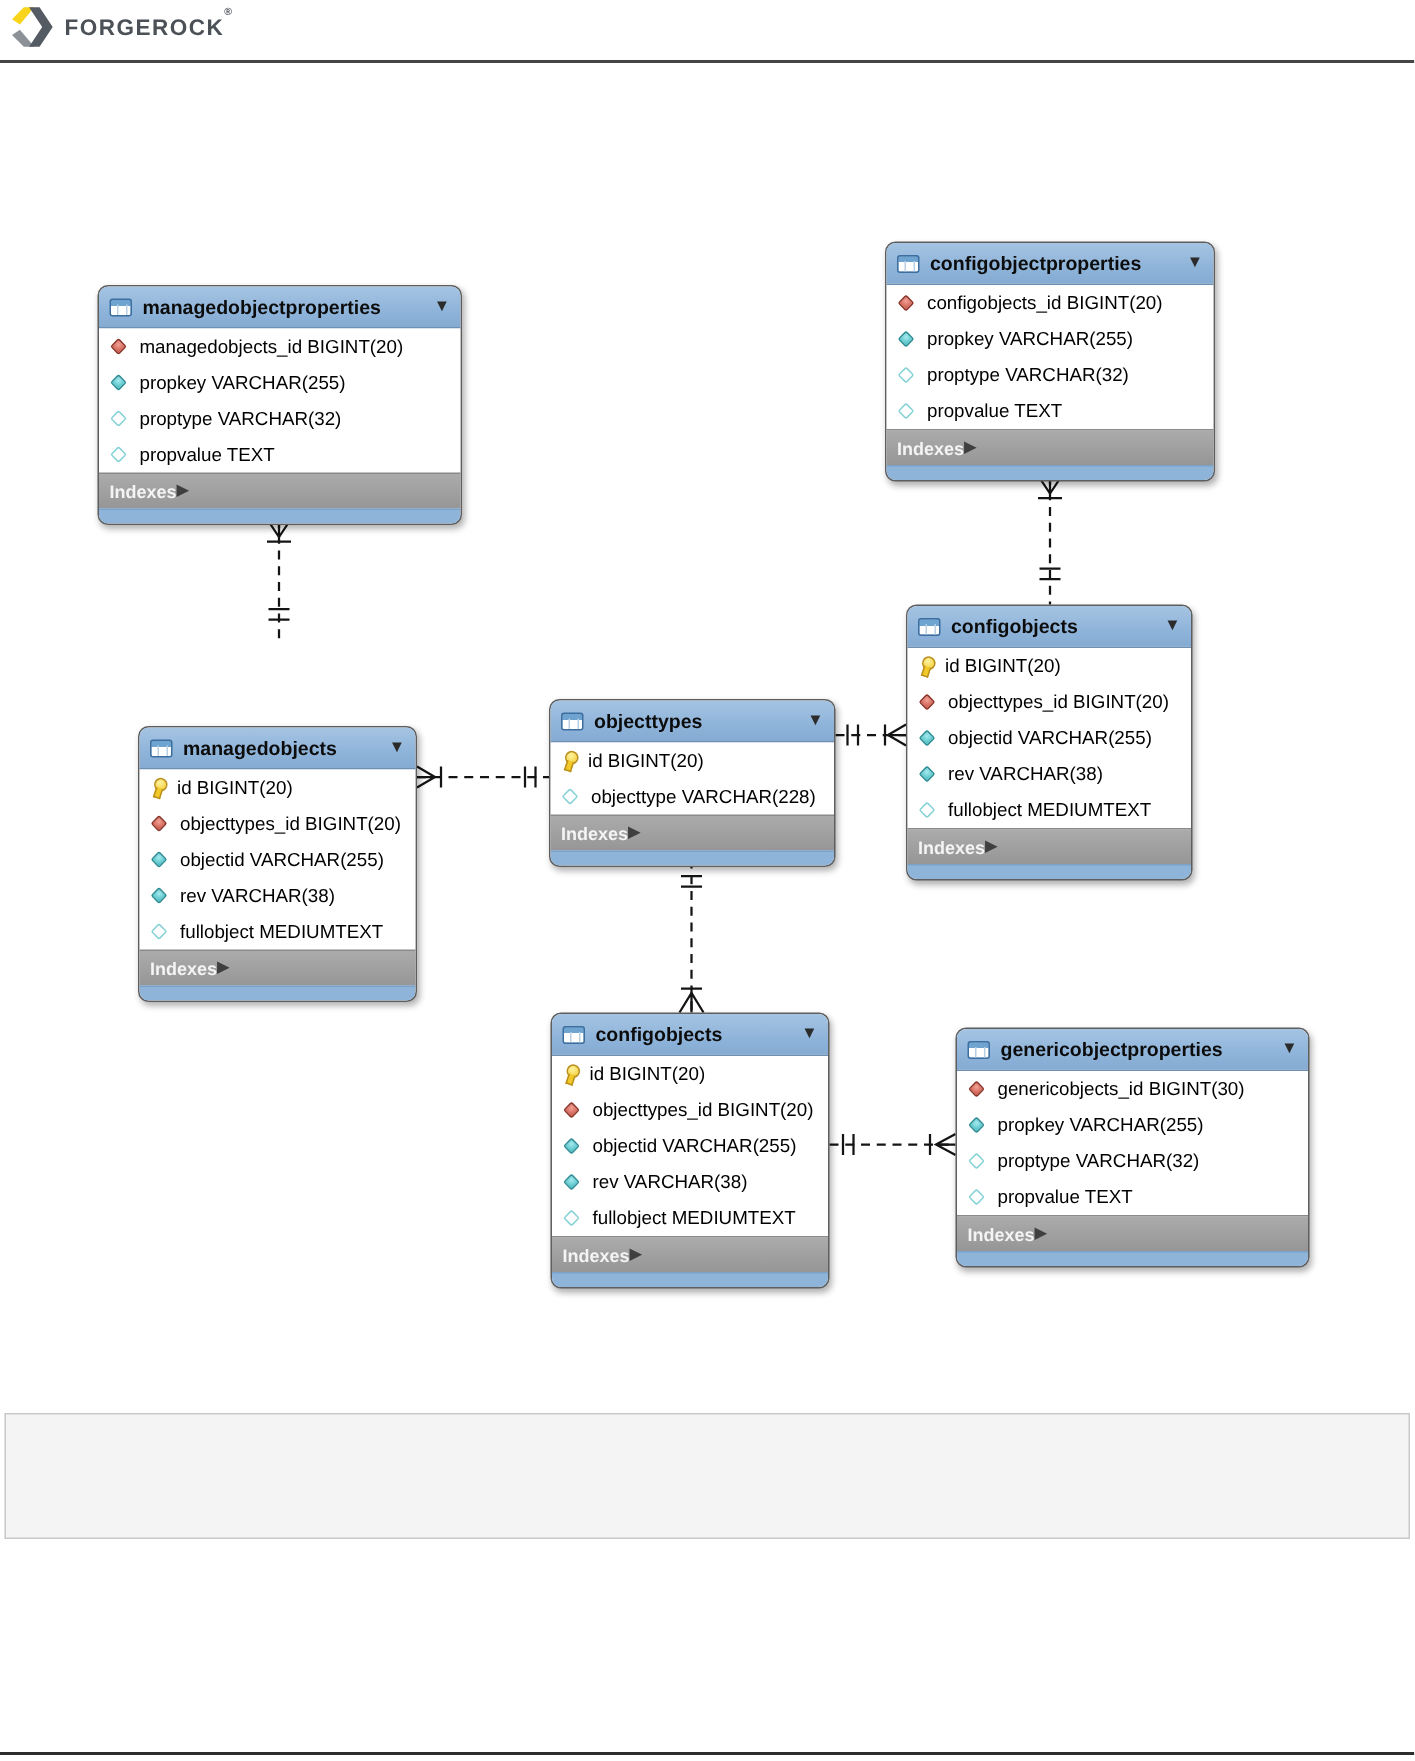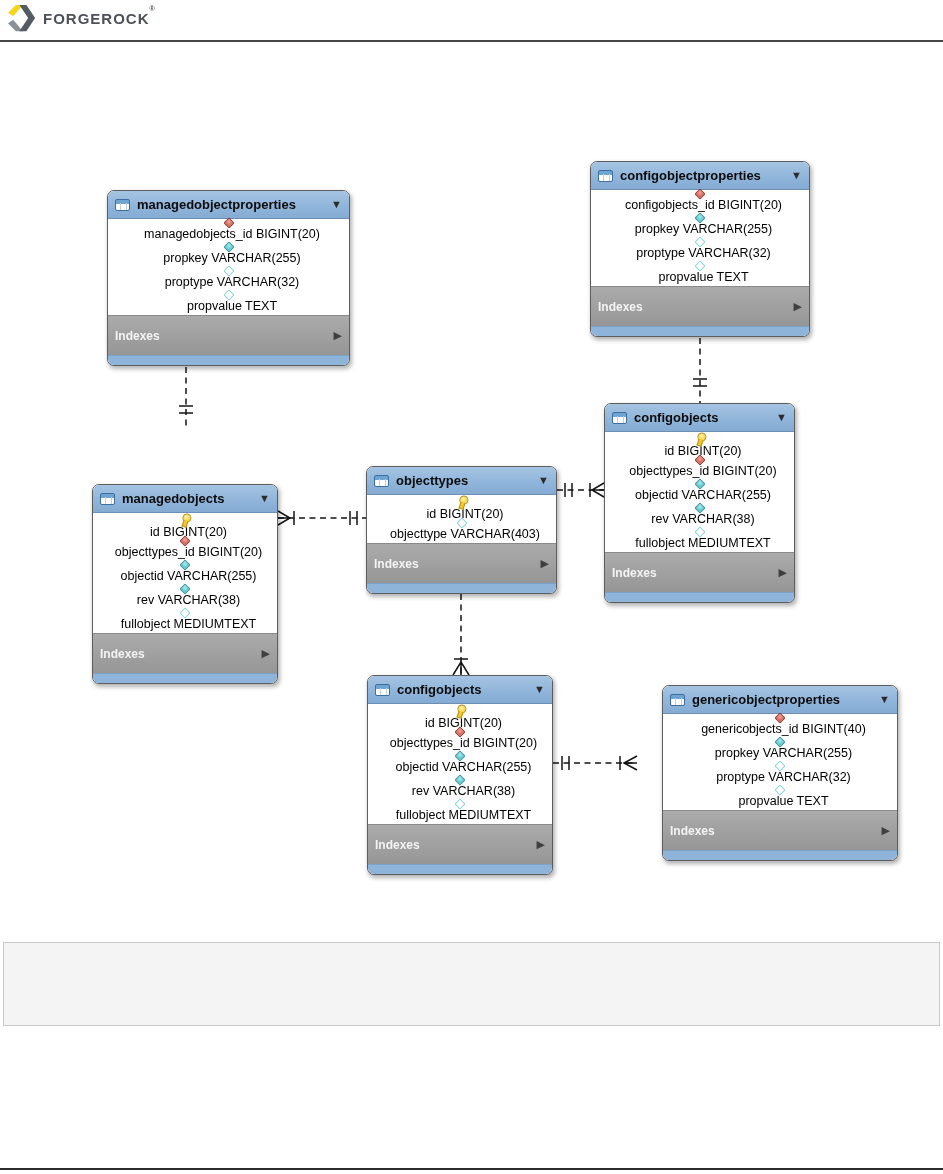--- a/index.html
+++ b/index.html
@@ -19,34 +19,34 @@
               overflow:hidden; box-shadow:1.5px 2.5px 4px rgba(0,0,0,.3); }
   .er-header { height:28px; display:flex; align-items:center; padding:0 7px;
                background:linear-gradient(180deg,#a5c4e2 0%,#8fb4da 60%,#86abd3 100%);
                border-bottom:1px solid #6d8fb3; }
   .tbl-icon { width:15px; height:12px; border:1px solid #3c6e9f; border-radius:2px;
               background:linear-gradient(180deg,#6fa3d0 0 4px,#ffffff 4px); position:relative; flex:0 0 15px; }
   .tbl-icon::after { content:""; position:absolute; left:3.5px; top:3.5px; bottom:0; width:5px;
                      border-left:1px solid #b9cfe4; border-right:1px solid #b9cfe4; }
   .tbl-name { font-size:13px; font-weight:bold; color:#0c0c0c; margin-left:7px; white-space:nowrap; }
   .collapse-arrow { margin-left:auto; font-size:11px; color:#2b2b2b; line-height:1; }
-  .er-row { height:24px; display:flex; align-items:center; padding:0 6px; background:#fff;flex-direction:column; }
+  .er-row { height:24px; display:flex; align-items:center; padding:0 6px; background:#fff; }
   .ctext { font-size:12.5px; color:#000; margin-left:7px; white-space:nowrap; }
   .cicon { flex:0 0 auto; }
   .fk-diamond-icon, .attr-diamond-icon, .attr-diamond-outline-icon {
       width:8px; height:8px; transform:rotate(45deg); border-radius:1.5px; margin:0 3px; }
   .fk-diamond-icon { background:radial-gradient(circle at 35% 35%,#f2a196,#c84f40); border:1px solid #8e3328; }
   .attr-diamond-icon { background:radial-gradient(circle at 35% 35%,#a5eaee,#3fb9bf); border:1px solid #2d8f95; }
   .attr-diamond-outline-icon { background:#fff; border:1px solid #86d2d6; }
   .key-icon { position:relative; width:12px; height:14px; flex:0 0 12px; transform:rotate(18deg); }
   .key-icon::before { content:""; position:absolute; left:2.5px; top:0; width:7px; height:7px; border-radius:50%;
       background:radial-gradient(circle at 35% 35%,#fff3a1,#f2c928); border:1px solid #b98f1e; }
   .key-icon::after { content:""; position:absolute; left:5px; top:7px; width:3px; height:6px;
       background:#f2c928; border:1px solid #b98f1e; border-top:none; }
-  .er-indexes { height:40px; display:flex; align-items:center; justify-content:space-between; padding:0 7px;
+  .er-indexes { height:24px; display:flex; align-items:center; padding:0 7px;
                 background:linear-gradient(180deg,#ababab,#969696); border-top:1px solid #8a8a8a; }
   .idx-label { font-size:12px; font-weight:bold; color:#f4f4f4; }
   .idx-arrow { font-size:11px; color:#3f3f3f; line-height:1; }
   .er-strip { height:10px; background:#8fb4da; border-top:1px solid #7ba2c9; }
 
   
   .connectors { position:absolute; left:0; top:0; width:943px; height:1174px; pointer-events:none; }
   .connectors path.dash { stroke:#141414; stroke-width:1.5; fill:none; stroke-dasharray:6 4.5; }
   .connectors path.sym  { stroke:#141414; stroke-width:1.5; fill:none; }
 
@@ -95,21 +95,21 @@
       <path class="dash" d="M461,573 V675"></path>
       <path class="sym" d="M454,584 H468 M454,591 H468 M454,659 H468 M453,675 L461,662 L469,675 M461,662 L461,675"></path>
     </g>
 
     <g>
       <path class="dash" d="M553,763 H637"></path>
       <path class="sym" d="M562,756 V770 M569,756 V770 M620,756 V770 M637,756 L624,763 L637,770 M624,763 L637,763"></path>
     </g>
   </svg>
 
-  <div class="er-table" style="left:65px; top:190px; width:243px;margin-left:42px;">
+  <div class="er-table" style="left:65px; top:190px; width:243px;">
     <div class="er-header">
       <span class="tbl-icon"></span>
       <span class="tbl-name">managedobjectproperties</span>
       <span class="collapse-arrow">▼</span>
     </div>
     <div class="er-cols">
         <div class="er-row">
           <span class="cicon fk-diamond-icon"></span>
           <span class="ctext">managedobjects_id BIGINT(20)</span>
         </div>
@@ -205,21 +205,21 @@
       <span class="tbl-name">objecttypes</span>
       <span class="collapse-arrow">▼</span>
     </div>
     <div class="er-cols">
         <div class="er-row">
           <span class="cicon key-icon"></span>
           <span class="ctext">id BIGINT(20)</span>
         </div>
         <div class="er-row">
           <span class="cicon attr-diamond-outline-icon"></span>
-          <span class="ctext">objecttype VARCHAR(403)</span>
+          <span class="ctext">objecttype VARCHAR(228)</span>
         </div>
       </div>
     <div class="er-indexes">
       <span class="idx-label">Indexes</span>
       <span class="idx-arrow">▶</span>
     </div>
     <div class="er-strip"></div>
   </div>
 
   <div class="er-table" style="left:604px; top:403px; width:191px;">
@@ -285,30 +285,30 @@
           <span class="ctext">fullobject MEDIUMTEXT</span>
         </div>
       </div>
     <div class="er-indexes">
       <span class="idx-label">Indexes</span>
       <span class="idx-arrow">▶</span>
     </div>
     <div class="er-strip"></div>
   </div>
 
-  <div class="er-table" style="left:662px; top:685px; width:236px;">
+  <div class="er-table" style="left:637px; top:685px; width:236px;">
     <div class="er-header">
       <span class="tbl-icon"></span>
       <span class="tbl-name">genericobjectproperties</span>
       <span class="collapse-arrow">▼</span>
     </div>
     <div class="er-cols">
         <div class="er-row">
           <span class="cicon fk-diamond-icon"></span>
-          <span class="ctext">genericobjects_id BIGINT(40)</span>
+          <span class="ctext">genericobjects_id BIGINT(30)</span>
         </div>
         <div class="er-row">
           <span class="cicon attr-diamond-icon"></span>
           <span class="ctext">propkey VARCHAR(255)</span>
         </div>
         <div class="er-row">
           <span class="cicon attr-diamond-outline-icon"></span>
           <span class="ctext">proptype VARCHAR(32)</span>
         </div>
         <div class="er-row">

